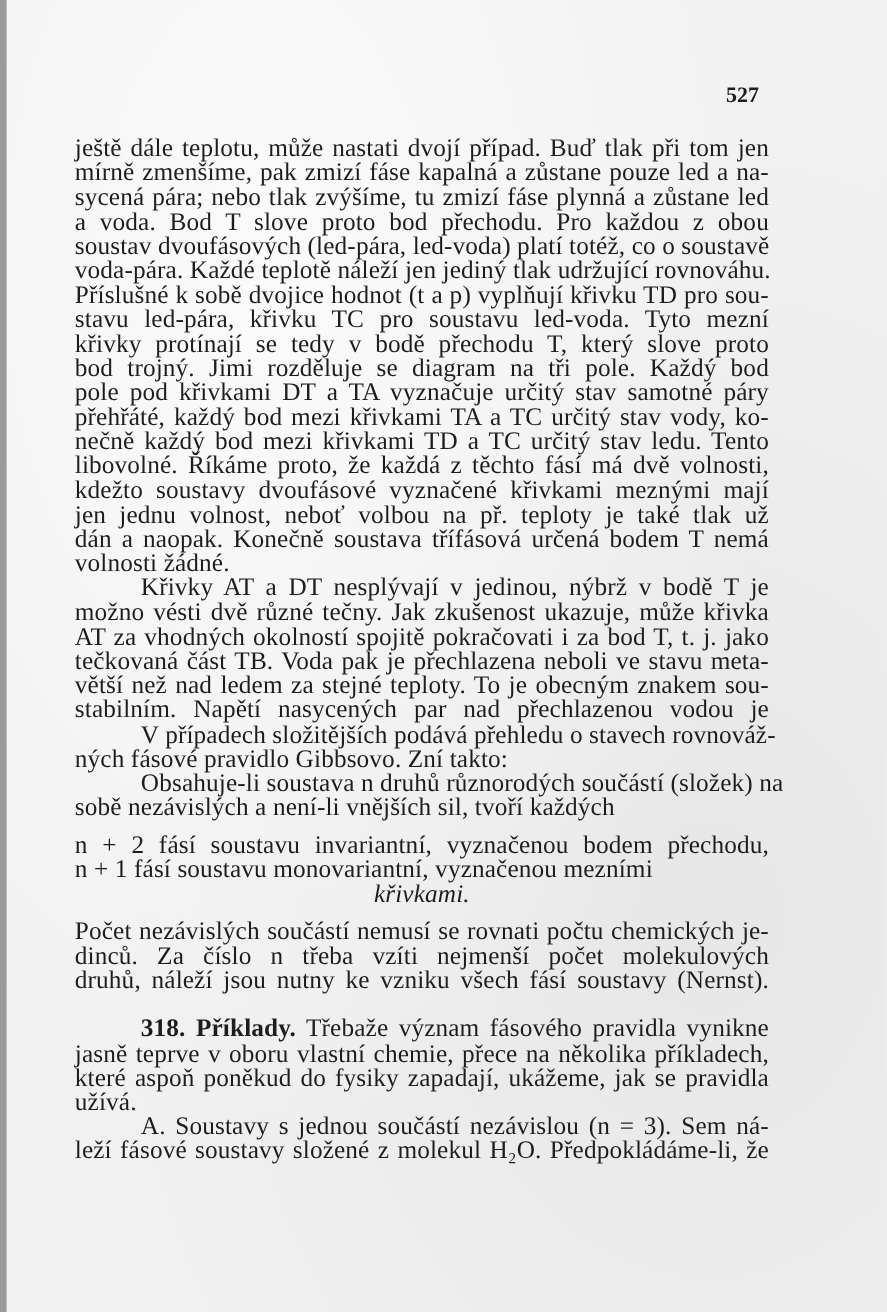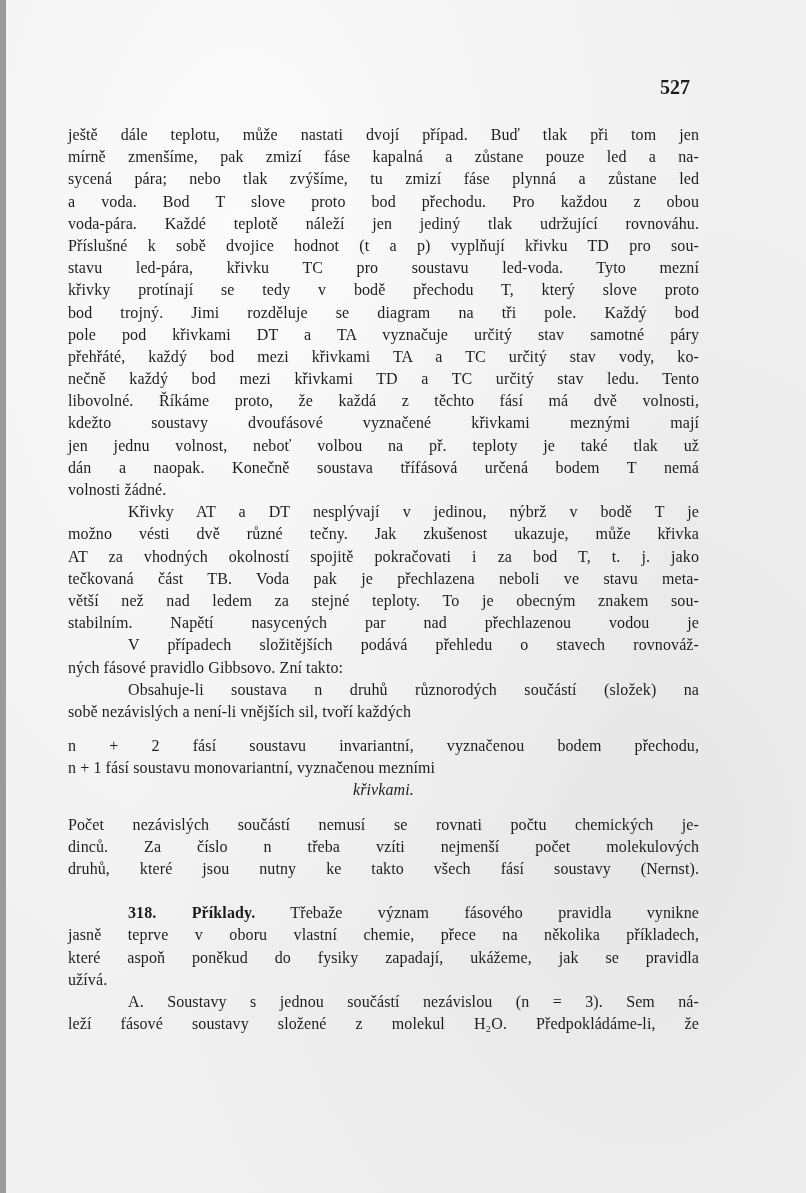--- a/index.html
+++ b/index.html
@@ -16,21 +16,21 @@
       radial-gradient(ellipse at 80% 70%, rgba(200,200,200,0.25), rgba(255,255,255,0) 60%),
       #f1f1f1;
   }
   .left-edge { position:absolute; left:0; top:0; width:6px; height:1193px; background:#9a9a9a; }
   .page-number {
     position:absolute; left:650px; top:76px; width:40px; text-align:right;
     font-family: "Liberation Serif", serif; font-size:20px; font-weight:bold;
   }
   .text {
     position:absolute; left:68px; top:124px; width:631px;
-    font-family: "Liberation Serif", serif; font-size:16px; line-height:22.2px;
+    font-family: "Liberation Serif", serif; font-size:23px; line-height:22.2px;
     text-align: justify; letter-spacing: 0.1px;
   }
   .line { display:block; white-space:nowrap; text-align-last: justify; text-align: justify; height:22.2px; }
   .line.last { text-align-last: left; }
   .indent { padding-left: 60px; }
   b { font-weight: bold; }
   .gap-m { height: 12px; }
   .gap-l { height: 22px; }
   .center { text-align:right; text-align-last:center;font-style:italic; }
 </style>
@@ -41,20 +41,21 @@
   <div class="left-edge"></div>
   <div class="page-number">527</div>
 
   <div class="text">
 
     <div>
       <span class="line">ještě dále teplotu, může nastati dvojí případ. Buď tlak při tom jen</span>
       <span class="line">mírně zmenšíme, pak zmizí fáse kapalná a zůstane pouze led a na-</span>
       <span class="line">sycená pára; nebo tlak zvýšíme, tu zmizí fáse plynná a zůstane led</span>
       <span class="line">a voda. Bod T slove proto bod přechodu. Pro každou z obou</span>
+      <span class="line">soustav dvoufásových (led-pára, led-voda) platí totéž, co o soustavě</span>
       <span class="line">voda-pára. Každé teplotě náleží jen jediný tlak udržující rovnováhu.</span>
       <span class="line">Příslušné k sobě dvojice hodnot (t a p) vyplňují křivku TD pro sou-</span>
       <span class="line">stavu led-pára, křivku TC pro soustavu led-voda. Tyto mezní</span>
       <span class="line">křivky protínají se tedy v bodě přechodu T, který slove proto</span>
       <span class="line">bod trojný. Jimi rozděluje se diagram na tři pole. Každý bod</span>
       <span class="line">pole pod křivkami DT a TA vyznačuje určitý stav samotné páry</span>
       <span class="line">přehřáté, každý bod mezi křivkami TA a TC určitý stav vody, ko-</span>
       <span class="line">nečně každý bod mezi křivkami TD a TC určitý stav ledu. Tento</span>
       <span class="line">libovolné. Říkáme proto, že každá z těchto fásí má dvě volnosti,</span>
       <span class="line">kdežto soustavy dvoufásové vyznačené křivkami meznými mají</span>
@@ -88,21 +89,21 @@
       <span class="line">n + 2 fásí soustavu invariantní, vyznačenou bodem přechodu,</span>
       <span class="line last">n + 1 fásí soustavu monovariantní, vyznačenou mezními</span>
       <span class="line center">křivkami.</span>
     </div>
 
     <div class="gap-m"></div>
 
     <div>
       <span class="line">Počet nezávislých součástí nemusí se rovnati počtu chemických je-</span>
       <span class="line">dinců. Za číslo n třeba vzíti nejmenší počet molekulových</span>
-      <span class="line">druhů, které jsou nutny ke takto všech fásí soustavy (Nernst).</span>
+      <span class="line">druhů, náleží jsou nutny ke vzniku všech fásí soustavy (Nernst).</span>
     </div>
 
     <div class="gap-l"></div>
 
     <div>
       <span class="line indent"><b>318.</b> <b>Příklady.</b> <span>Třebaže význam fásového pravidla vynikne</span></span>
       <span class="line">jasně teprve v oboru vlastní chemie, přece na několika příkladech,</span>
       <span class="line">které aspoň poněkud do fysiky zapadají, ukážeme, jak se pravidla</span>
       <span class="line last">užívá.</span>
     </div>

